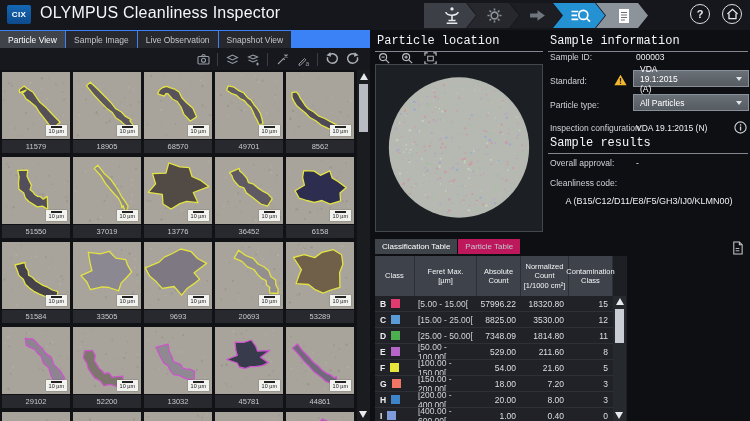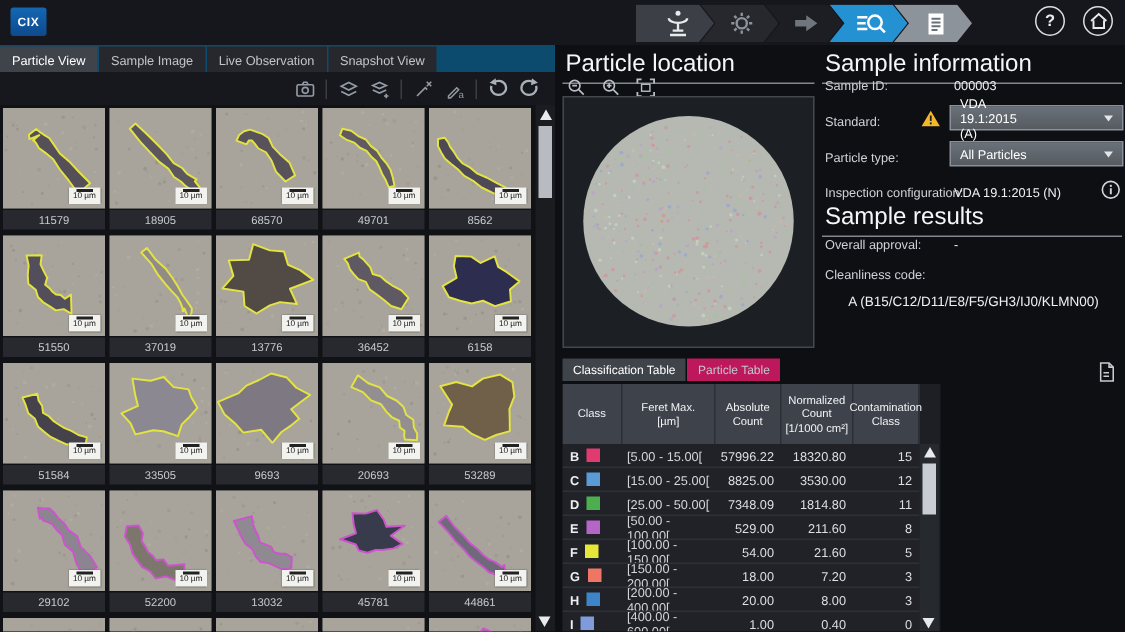--- a/index.html
+++ b/index.html
@@ -12,40 +12,40 @@
   #stepTitle{font-size:9.5px;font-weight:bold;color:#fff;}
   #stepSub{font-size:7.5px;color:#b4b8be;}
   #steps{position:absolute;left:424px;top:3px;height:25px;display:flex;}
   .wstep{width:52px;height:25px;margin-left:-9px;display:flex;align-items:center;justify-content:center;padding-left:3px;box-sizing:border-box;
     clip-path:polygon(0 0,42px 0,100% 50%,42px 100%,0 100%,10px 50%);}
   .wstep.first{margin-left:0;clip-path:polygon(0 0,42px 0,100% 50%,42px 100%,0 100%);}
   .circlebtn{position:absolute;top:4px;width:20px;height:20px;border:1.6px solid #dcdfe3;border-radius:50%;display:flex;align-items:center;justify-content:center;font-size:11px;font-weight:bold;color:#e9ebee;box-sizing:border-box;}
   #helpBtn{left:690px;}
   #homeBtn{left:722px;}
   
-  #leftTabs{position:absolute;left:0;top:30px;width:370px;height:18px;background:#0c4a6e;display:flex;align-items:flex-end;}
+  #leftTabs{position:absolute;left:0;top:30px;width:370px;height:18px;background:#3b82f6;display:flex;align-items:flex-end;}
   .ltab{height:17px;padding:0 8px;font-size:8.5px;display:flex;align-items:center;background:#26282d;color:#c2c6cc;margin-right:1px;white-space:nowrap;}
   .ltab.active{background:#3f434a;color:#fff;}
   #ptoolbar{position:absolute;left:0;top:48px;width:370px;height:22px;background:#16181d;display:flex;align-items:center;justify-content:flex-end;padding-right:10px;gap:7px;box-sizing:border-box;}
   .tsep{width:1px;height:13px;background:#3a3d43;}
   .ticon{width:14px;height:14px;display:inline-flex;align-items:center;justify-content:center;}
   #pgrid{position:absolute;left:0;top:70px;width:357px;height:351px;overflow:hidden;background:#101216;display:grid;grid-template-columns:repeat(5,68px);gap:4px 3px;padding:2px;box-sizing:border-box;align-content:start;}
   .pcell{width:68px;}
   .pimg{width:68px;height:67px;position:relative;background:#a8a49b;overflow:hidden;}
   .slabel{position:absolute;right:3px;bottom:3px;background:#f2f2ee;color:#17181c;font-size:5.5px;line-height:1;padding:1.5px 3px 1.5px;text-align:center;box-shadow:0 0 1px #555;}
   .sbar{width:11px;height:1.2px;background:#222;margin:0 auto 1.5px;}
   .pnum{height:13px;background:#27292e;color:#c6c9ce;font-size:7.5px;display:flex;align-items:center;justify-content:center;margin-top:1px;}
   #gridScroll{position:absolute;left:357px;top:70px;width:13px;height:351px;background:#1a1c20;}
   .tri-up{width:0;height:0;border-left:4.5px solid transparent;border-right:4.5px solid transparent;border-bottom:7px solid #e8eaec;margin:3px auto 0;}
   .tri-down{width:0;height:0;border-left:4.5px solid transparent;border-right:4.5px solid transparent;border-top:7px solid #e8eaec;margin:0 auto;}
   .gthumb{width:9px;height:48px;background:#b8bcc2;margin:4px auto;}
   #gridScroll .tri-down{position:absolute;bottom:3px;left:2px;}
   
   #ploc{position:absolute;left:373px;top:30px;width:172px;height:210px;}
-  .phead{font-size:16px;color:#f4f6f8;border-bottom:1px solid #82868e;padding:0 0 3px 2px;}
+  .phead{font-size:12px;color:#f4f6f8;border-bottom:1px solid #82868e;padding:0 0 3px 2px;font-family:Liberation Mono, monospace;}
   #ploc .phead{position:absolute;left:2px;right:2px;top:4px;}
   #plocTools{position:absolute;left:4px;top:21px;display:flex;gap:9px;}
   #plocViewer{position:absolute;left:2px;top:34px;width:168px;height:168px;background:#1c1f24;border:1px solid #43474e;box-sizing:border-box;}
   
   #sinfo{position:absolute;left:548px;top:30px;width:202px;height:210px;}
   #sinfo .phead{position:absolute;left:0;right:2px;top:4px;}
   #sinfo .phead.results{top:106px;}
   .lbl{position:absolute;left:2px;font-size:8.5px;color:#cfd3d8;}
   .val{position:absolute;left:88px;font-size:8.5px;color:#eef0f2;}
   .dropdown{position:absolute;left:85px;width:116px;height:17px;background:linear-gradient(#6b7178,#565b62);border:1px solid #8a9099;box-sizing:border-box;display:flex;align-items:center;font-size:8.5px;color:#fff;padding:0 6px;justify-content:space-between;gap:45px;}
@@ -72,20 +72,21 @@
   #tscroll .tri-down{position:absolute;bottom:2px;left:2px;}
   .tthumb{width:9px;height:34px;background:#caced4;margin:4px auto;}
 </style>
 </head>
 <body>
 
 <div id="topbar">
   <div id="logo">
       <span>CIX</span>
     </div>
+  <div id="title">OLYMPUS Cleanliness Inspector</div>
   <div id="steps">
       <div class="wstep first" style="background: rgb(60, 64, 70);">
         <svg viewBox="0 0 20 18" width="24" height="20">
           <g stroke="#e8ebee" stroke-width="1.4" fill="none">
             <circle cx="10" cy="2.6" r="1.5" fill="#e8ebee" stroke="none"></circle>
             <path d="M4.5 5.5 a5.5 2.8 0 0 0 11 0"></path>
             <path d="M10 8.5 V13"></path>
             <path d="M6.8 13 h6.4"></path>
             <path d="M5.2 15.6 h9.6"></path>
           </g>

